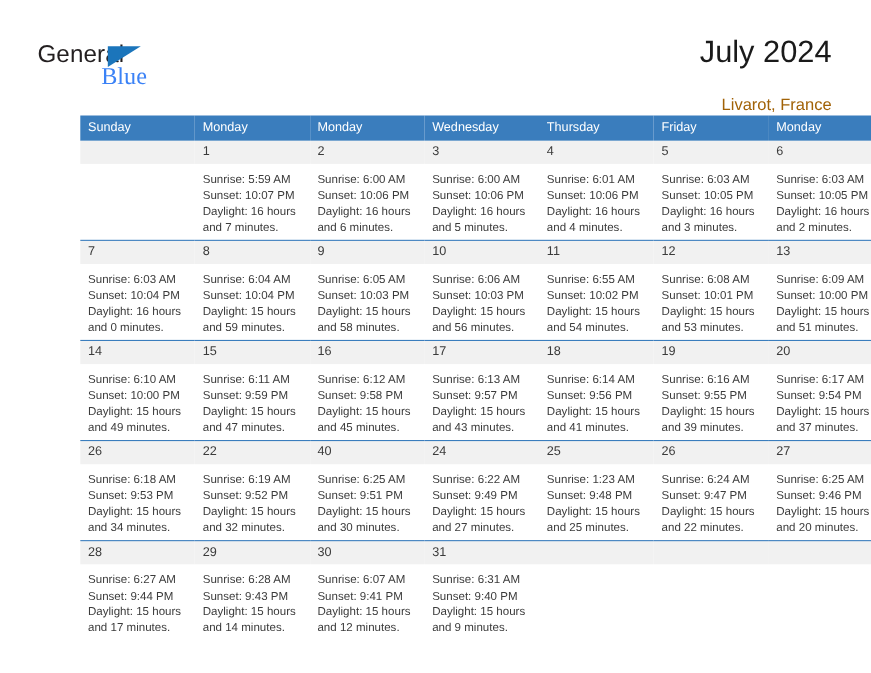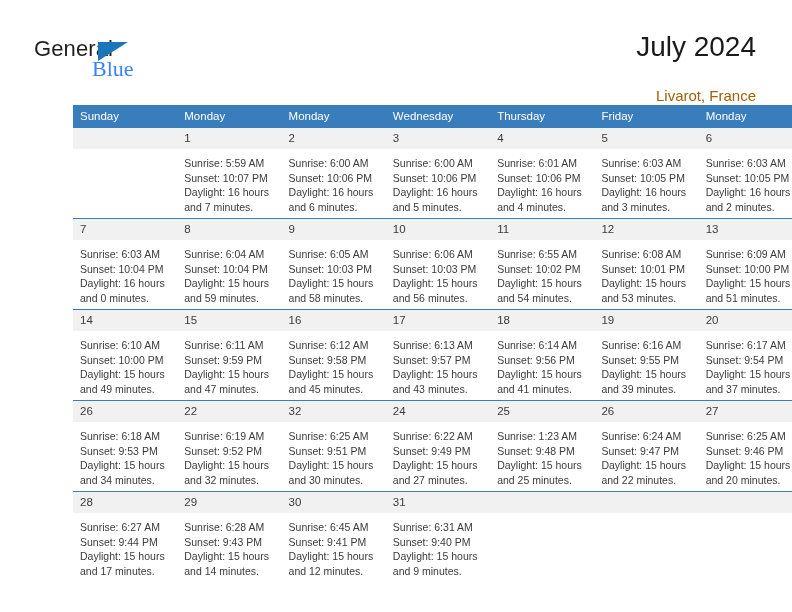--- a/index.html
+++ b/index.html
@@ -374,21 +374,21 @@
         <td>
           <div class="daynum">22</div>
           <div class="info">
             <div>Sunrise: 6:19 AM</div>
             <div>Sunset: 9:52 PM</div>
             <div>Daylight: 15 hours</div>
             <div>and 32 minutes.</div>
           </div>
         </td>
         <td>
-          <div class="daynum">32</div>
+          <div class="daynum">40</div>
           <div class="info">
             <div>Sunrise: 6:25 AM</div>
             <div>Sunset: 9:51 PM</div>
             <div>Daylight: 15 hours</div>
             <div>and 30 minutes.</div>
           </div>
         </td>
         <td>
           <div class="daynum">24</div>
           <div class="info">
@@ -442,21 +442,21 @@
           <div class="info">
             <div>Sunrise: 6:28 AM</div>
             <div>Sunset: 9:43 PM</div>
             <div>Daylight: 15 hours</div>
             <div>and 14 minutes.</div>
           </div>
         </td>
         <td>
           <div class="daynum">30</div>
           <div class="info">
-            <div>Sunrise: 6:45 AM</div>
+            <div>Sunrise: 6:07 AM</div>
             <div>Sunset: 9:41 PM</div>
             <div>Daylight: 15 hours</div>
             <div>and 12 minutes.</div>
           </div>
         </td>
         <td>
           <div class="daynum">31</div>
           <div class="info">
             <div>Sunrise: 6:31 AM</div>
             <div>Sunset: 9:40 PM</div>

